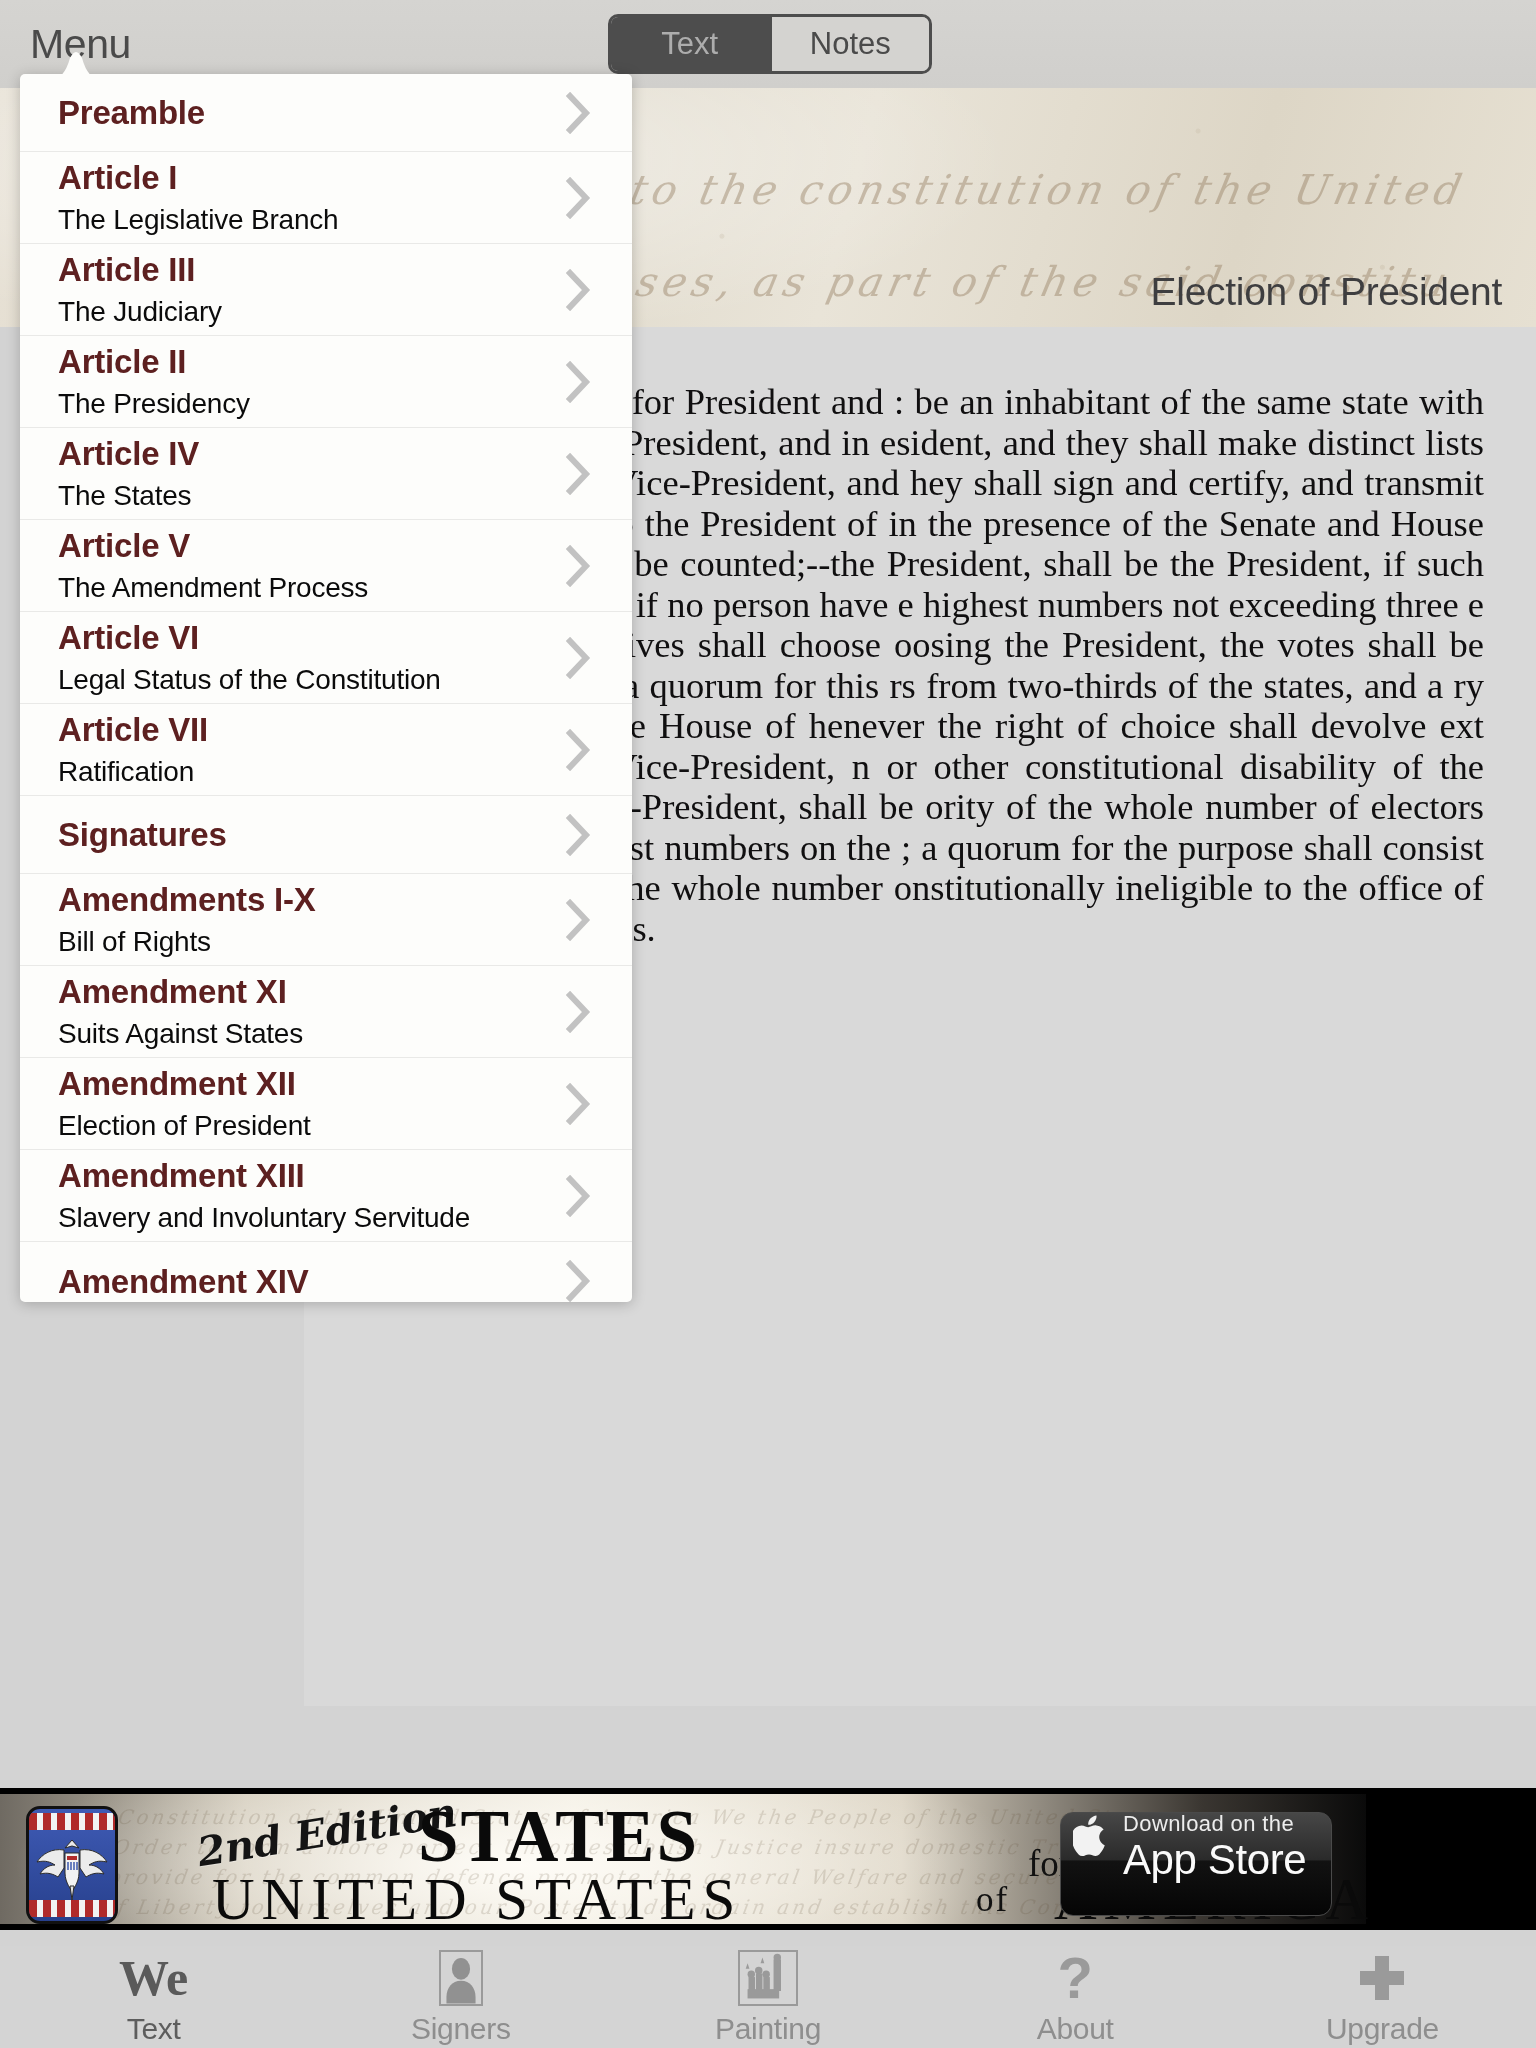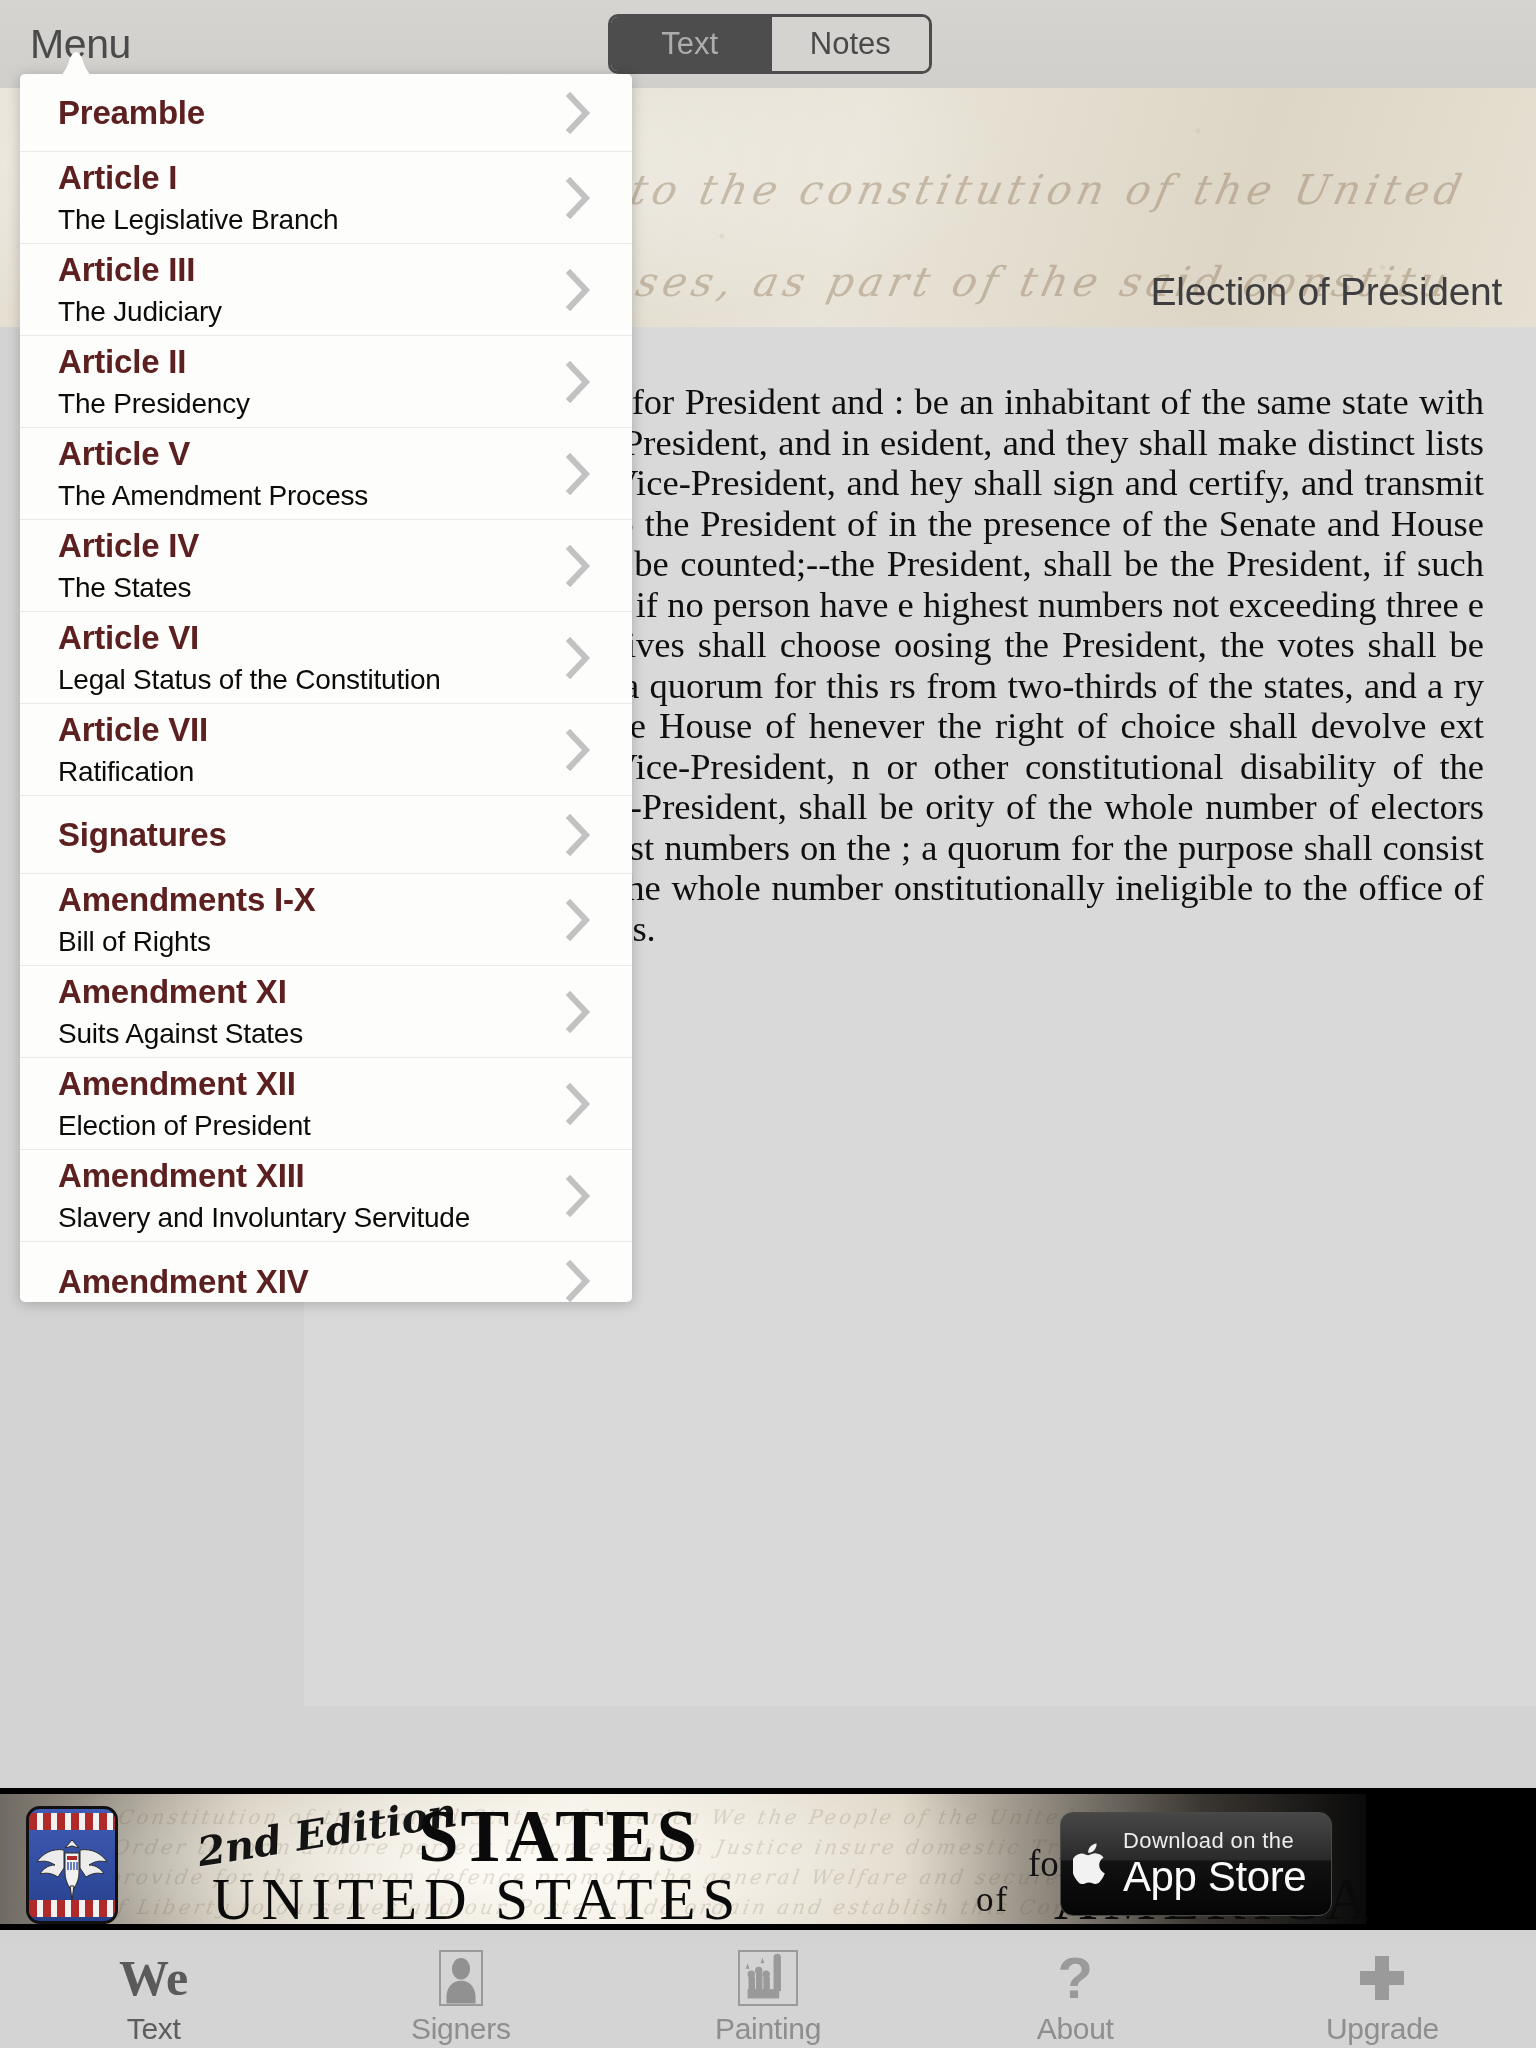--- a/index.html
+++ b/index.html
@@ -182,21 +182,21 @@
   }
   #ad-america{
     position:absolute; left:1054px; top:74px;
     font-family:"Liberation Serif", serif; font-size:59px;
     color:#0a0a0a; letter-spacing:7px; line-height:62px;
   }
   #appstore{
     position:absolute; right:34px; top:18px; width:272px; height:104px;
     border-radius:13px; border:1px solid #4a4a4a;
     background:linear-gradient(#474747 0%, #2a2a2a 46%, #121212 47%, #050505 100%);
-    display:flex; align-items:center; cursor:pointer;
+    display:flex; cursor:pointer;
   }
   #apple-glyph{ width:62px; display:flex; justify-content:center; }
   #appstore-text{ line-height:1; }
   #as-line1{ font-size:22px; color:#ededed; letter-spacing:.4px; }
   #as-line2{ font-size:42px; color:#fafafa; margin-top:4px; letter-spacing:-0.4px; }
 
   
   #tabbar{
     position:absolute; left:0; bottom:0; width:1536px; height:102px;
     background:#d4d4d4; display:flex; z-index:30;
@@ -291,31 +291,31 @@
       <div class="row two-line">
         <div class="row-title">Article II</div>
         <div class="row-sub">The Presidency</div>
         <span class="chev">
           <svg width="26" height="42" viewBox="0 0 26 42">
             <path d="M4 4 L20 21 L4 38" fill="none" stroke="#c2c2c2" stroke-width="6" stroke-linecap="square" stroke-linejoin="miter"></path>
           </svg>
         </span>
       </div>
       <div class="row two-line">
+        <div class="row-title">Article IV</div>
+        <div class="row-sub">The States</div>
+        <span class="chev">
+          <svg width="26" height="42" viewBox="0 0 26 42">
+            <path d="M4 4 L20 21 L4 38" fill="none" stroke="#c2c2c2" stroke-width="6" stroke-linecap="square" stroke-linejoin="miter"></path>
+          </svg>
+        </span>
+      </div>
+      <div class="row two-line">
         <div class="row-title">Article V</div>
         <div class="row-sub">The Amendment Process</div>
-        <span class="chev">
-          <svg width="26" height="42" viewBox="0 0 26 42">
-            <path d="M4 4 L20 21 L4 38" fill="none" stroke="#c2c2c2" stroke-width="6" stroke-linecap="square" stroke-linejoin="miter"></path>
-          </svg>
-        </span>
-      </div>
-      <div class="row two-line">
-        <div class="row-title">Article IV</div>
-        <div class="row-sub">The States</div>
         <span class="chev">
           <svg width="26" height="42" viewBox="0 0 26 42">
             <path d="M4 4 L20 21 L4 38" fill="none" stroke="#c2c2c2" stroke-width="6" stroke-linecap="square" stroke-linejoin="miter"></path>
           </svg>
         </span>
       </div>
       <div class="row two-line">
         <div class="row-title">Article VI</div>
         <div class="row-sub">Legal Status of the Constitution</div>
         <span class="chev">

